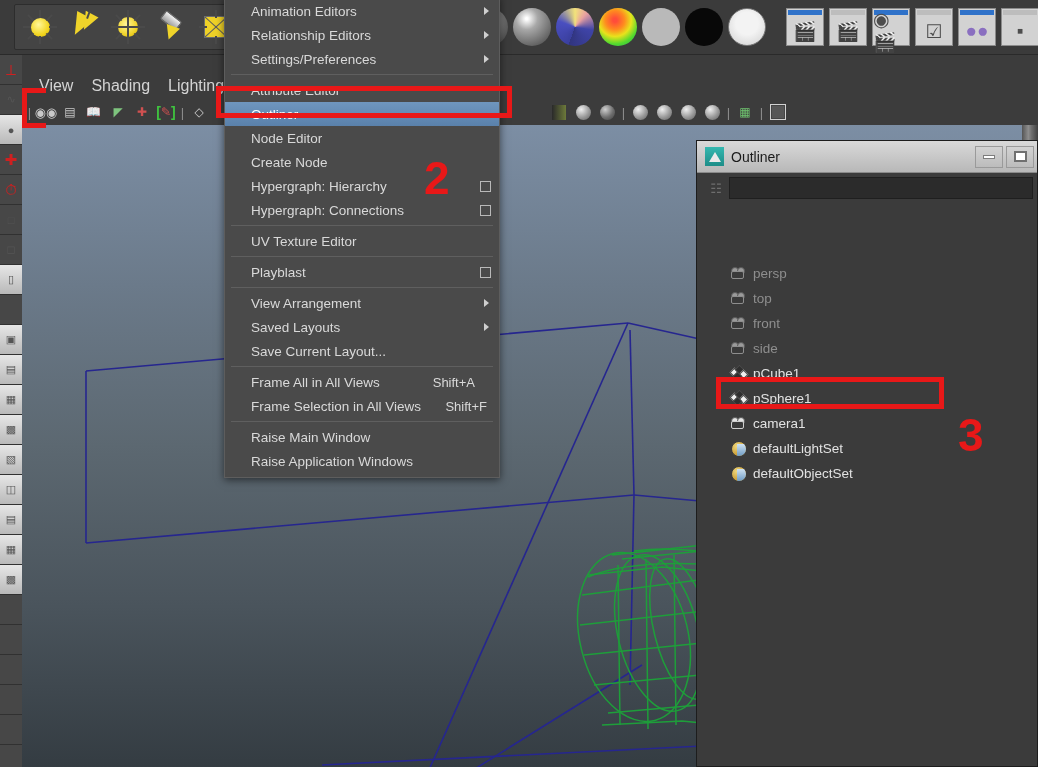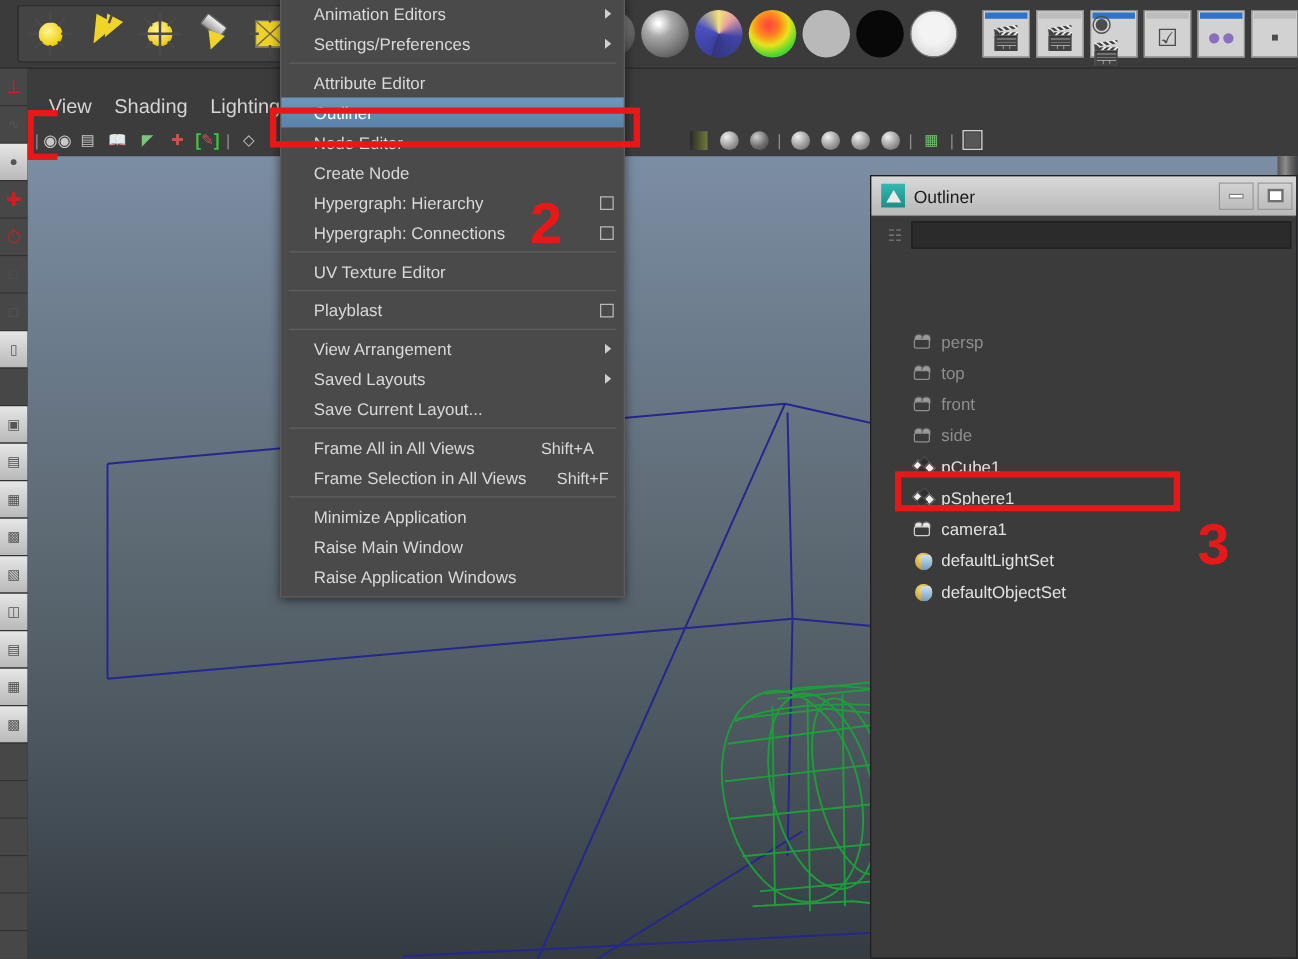--- a/index.html
+++ b/index.html
@@ -466,20 +466,24 @@
 
     <div class="red-left-strip" style="top:33px; height:40px;"></div>
   </div>
 
   <div class="menu-popup">
     <div class="menu-row">
       <span>Animation Editors</span>
       <span class="arrow"></span>
     </div>
     <div class="menu-row">
+      <span>Relationship Editors</span>
+      <span class="arrow"></span>
+    </div>
+    <div class="menu-row">
       <span>Settings/Preferences</span>
       <span class="arrow"></span>
     </div>
     <div class="menu-sep"></div>
     <div class="menu-row">
       <span>Attribute Editor</span>
     </div>
     <div class="menu-row sel">
       <span>Outliner</span>
     </div>
@@ -521,23 +525,20 @@
     <div class="menu-sep"></div>
     <div class="menu-row">
       <span>Frame All in All Views</span>
       <span class="short">Shift+A</span>
     </div>
     <div class="menu-row">
       <span>Frame Selection in All Views</span>
       <span class="short" style="right:12px">Shift+F</span>
     </div>
     <div class="menu-sep"></div>
-    <div class="menu-row">
-      <span>Minimize Application</span>
-    </div>
     <div class="menu-row">
       <span>Raise Main Window</span>
     </div>
     <div class="menu-row">
       <span>Raise Application Windows</span>
     </div>
   </div>
 
   <div class="outliner">
     <div class="ol-title">

